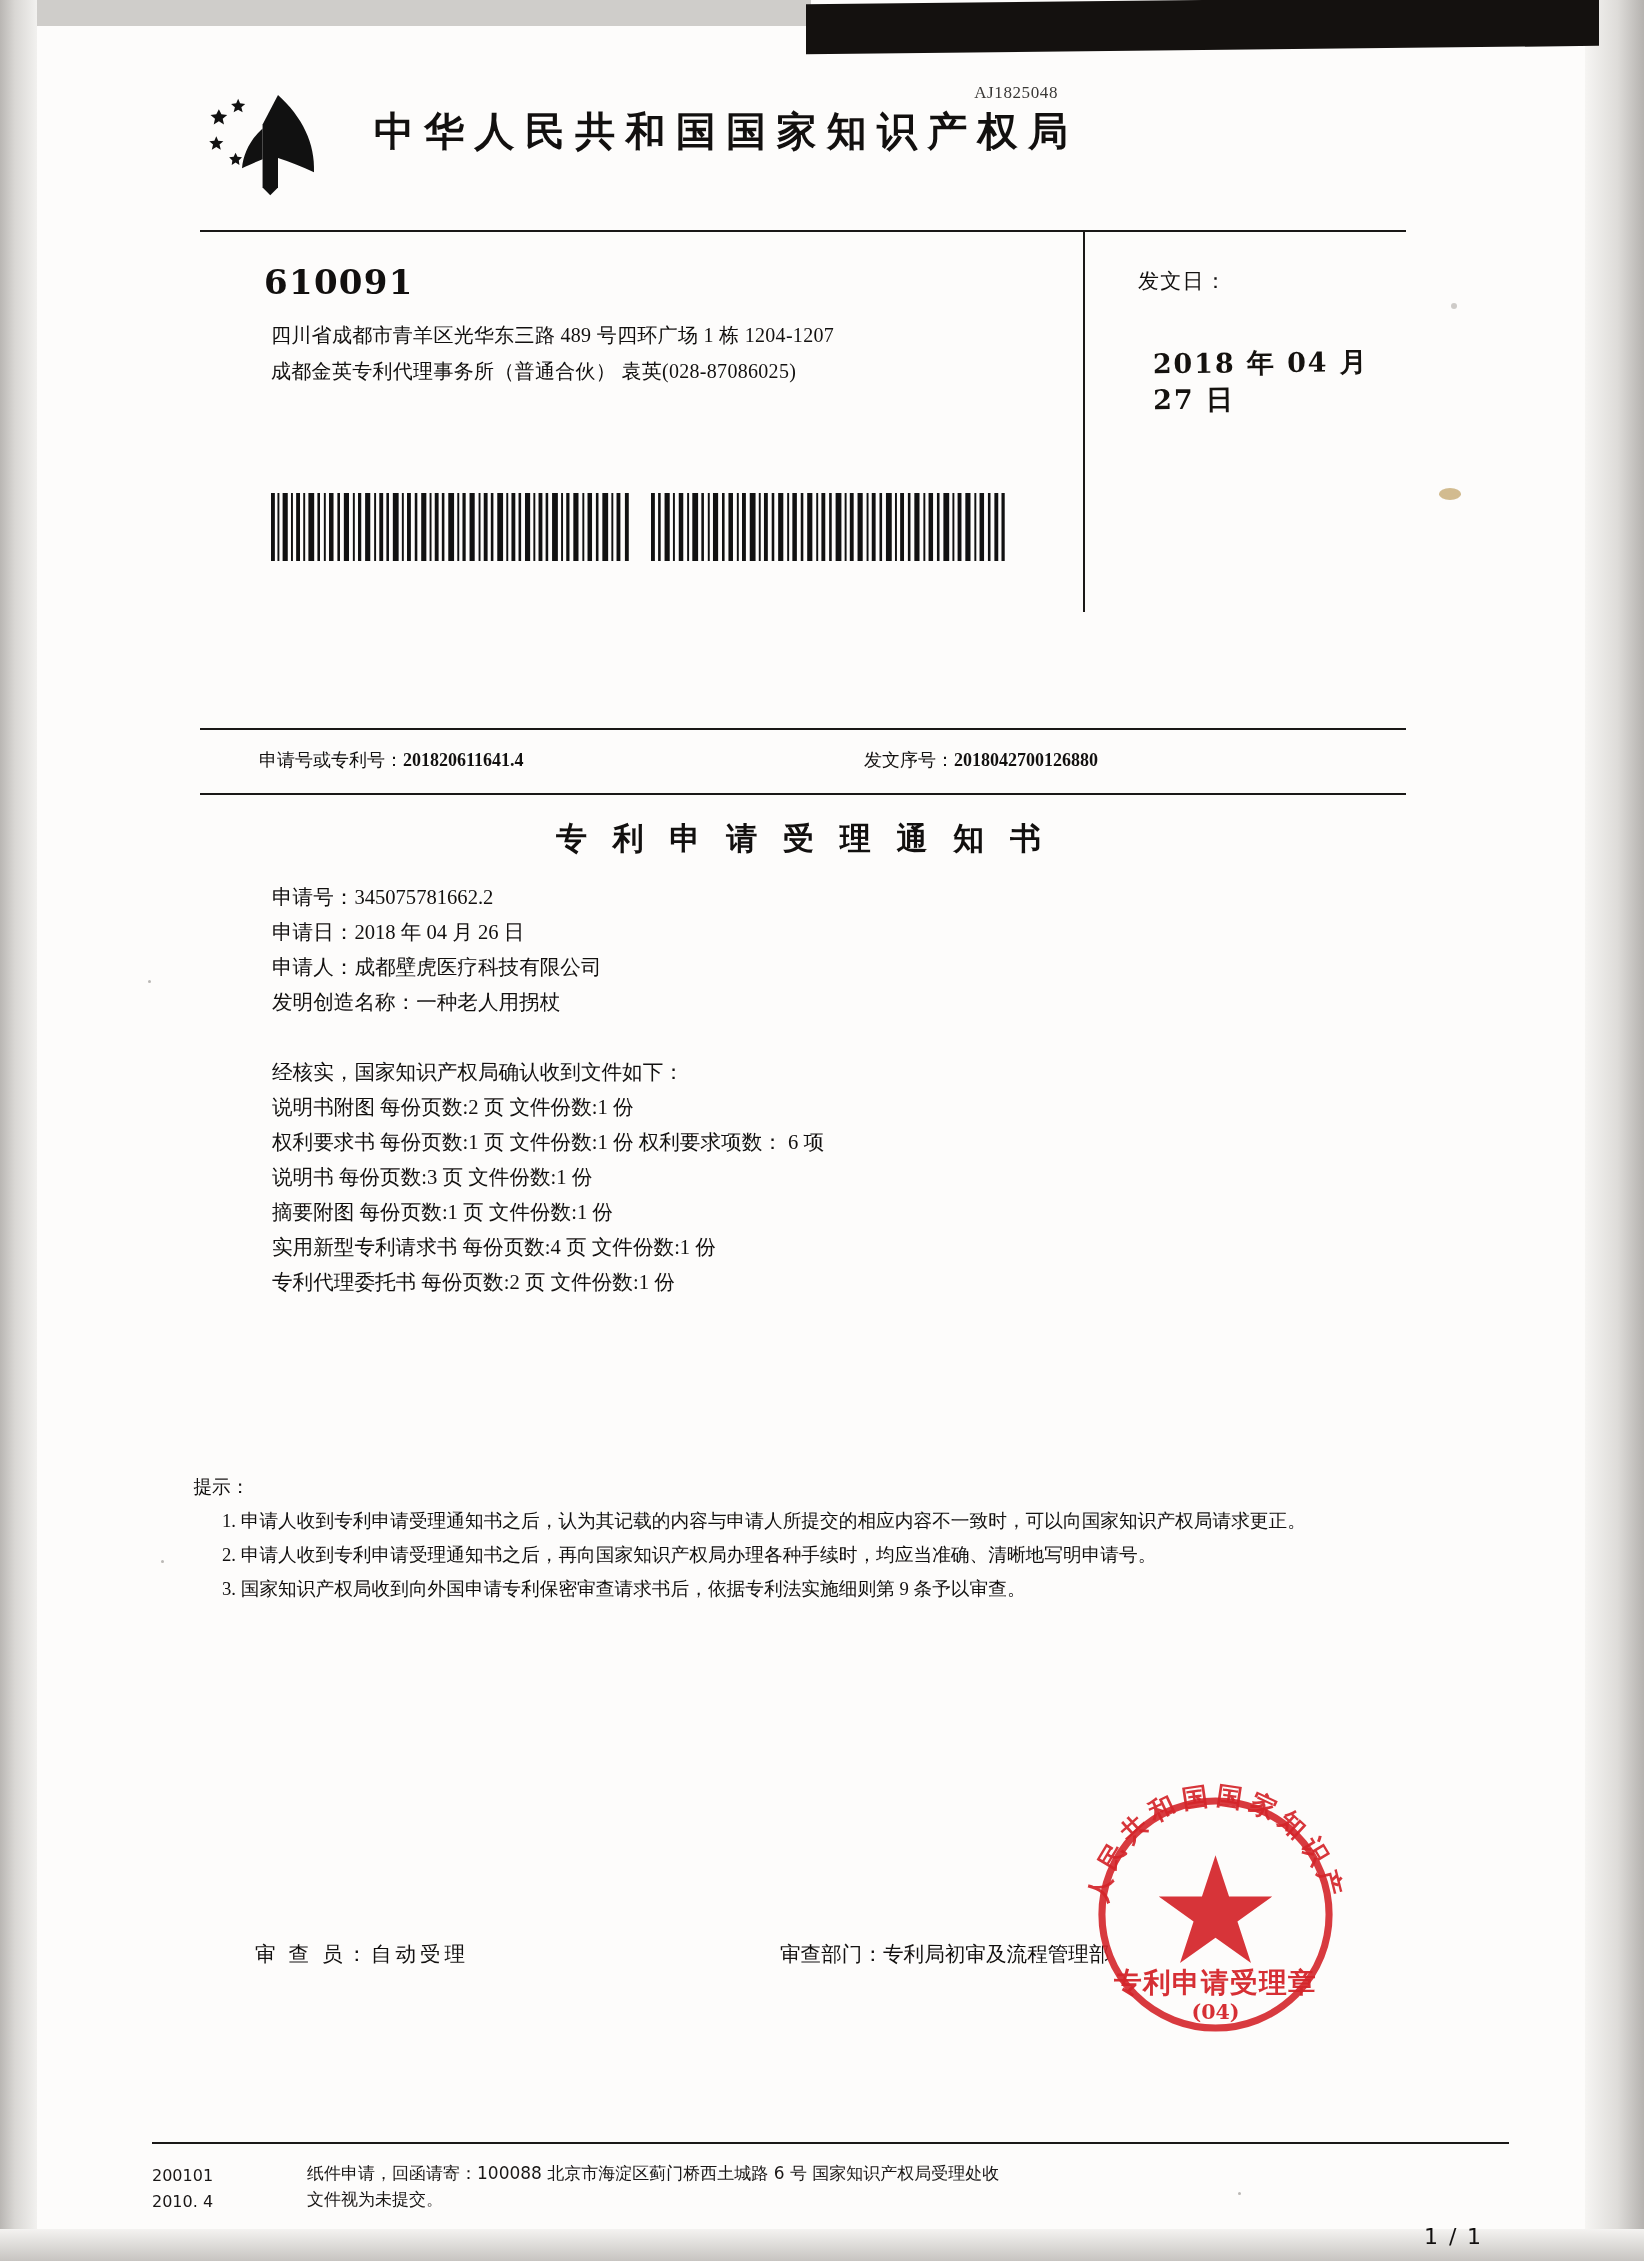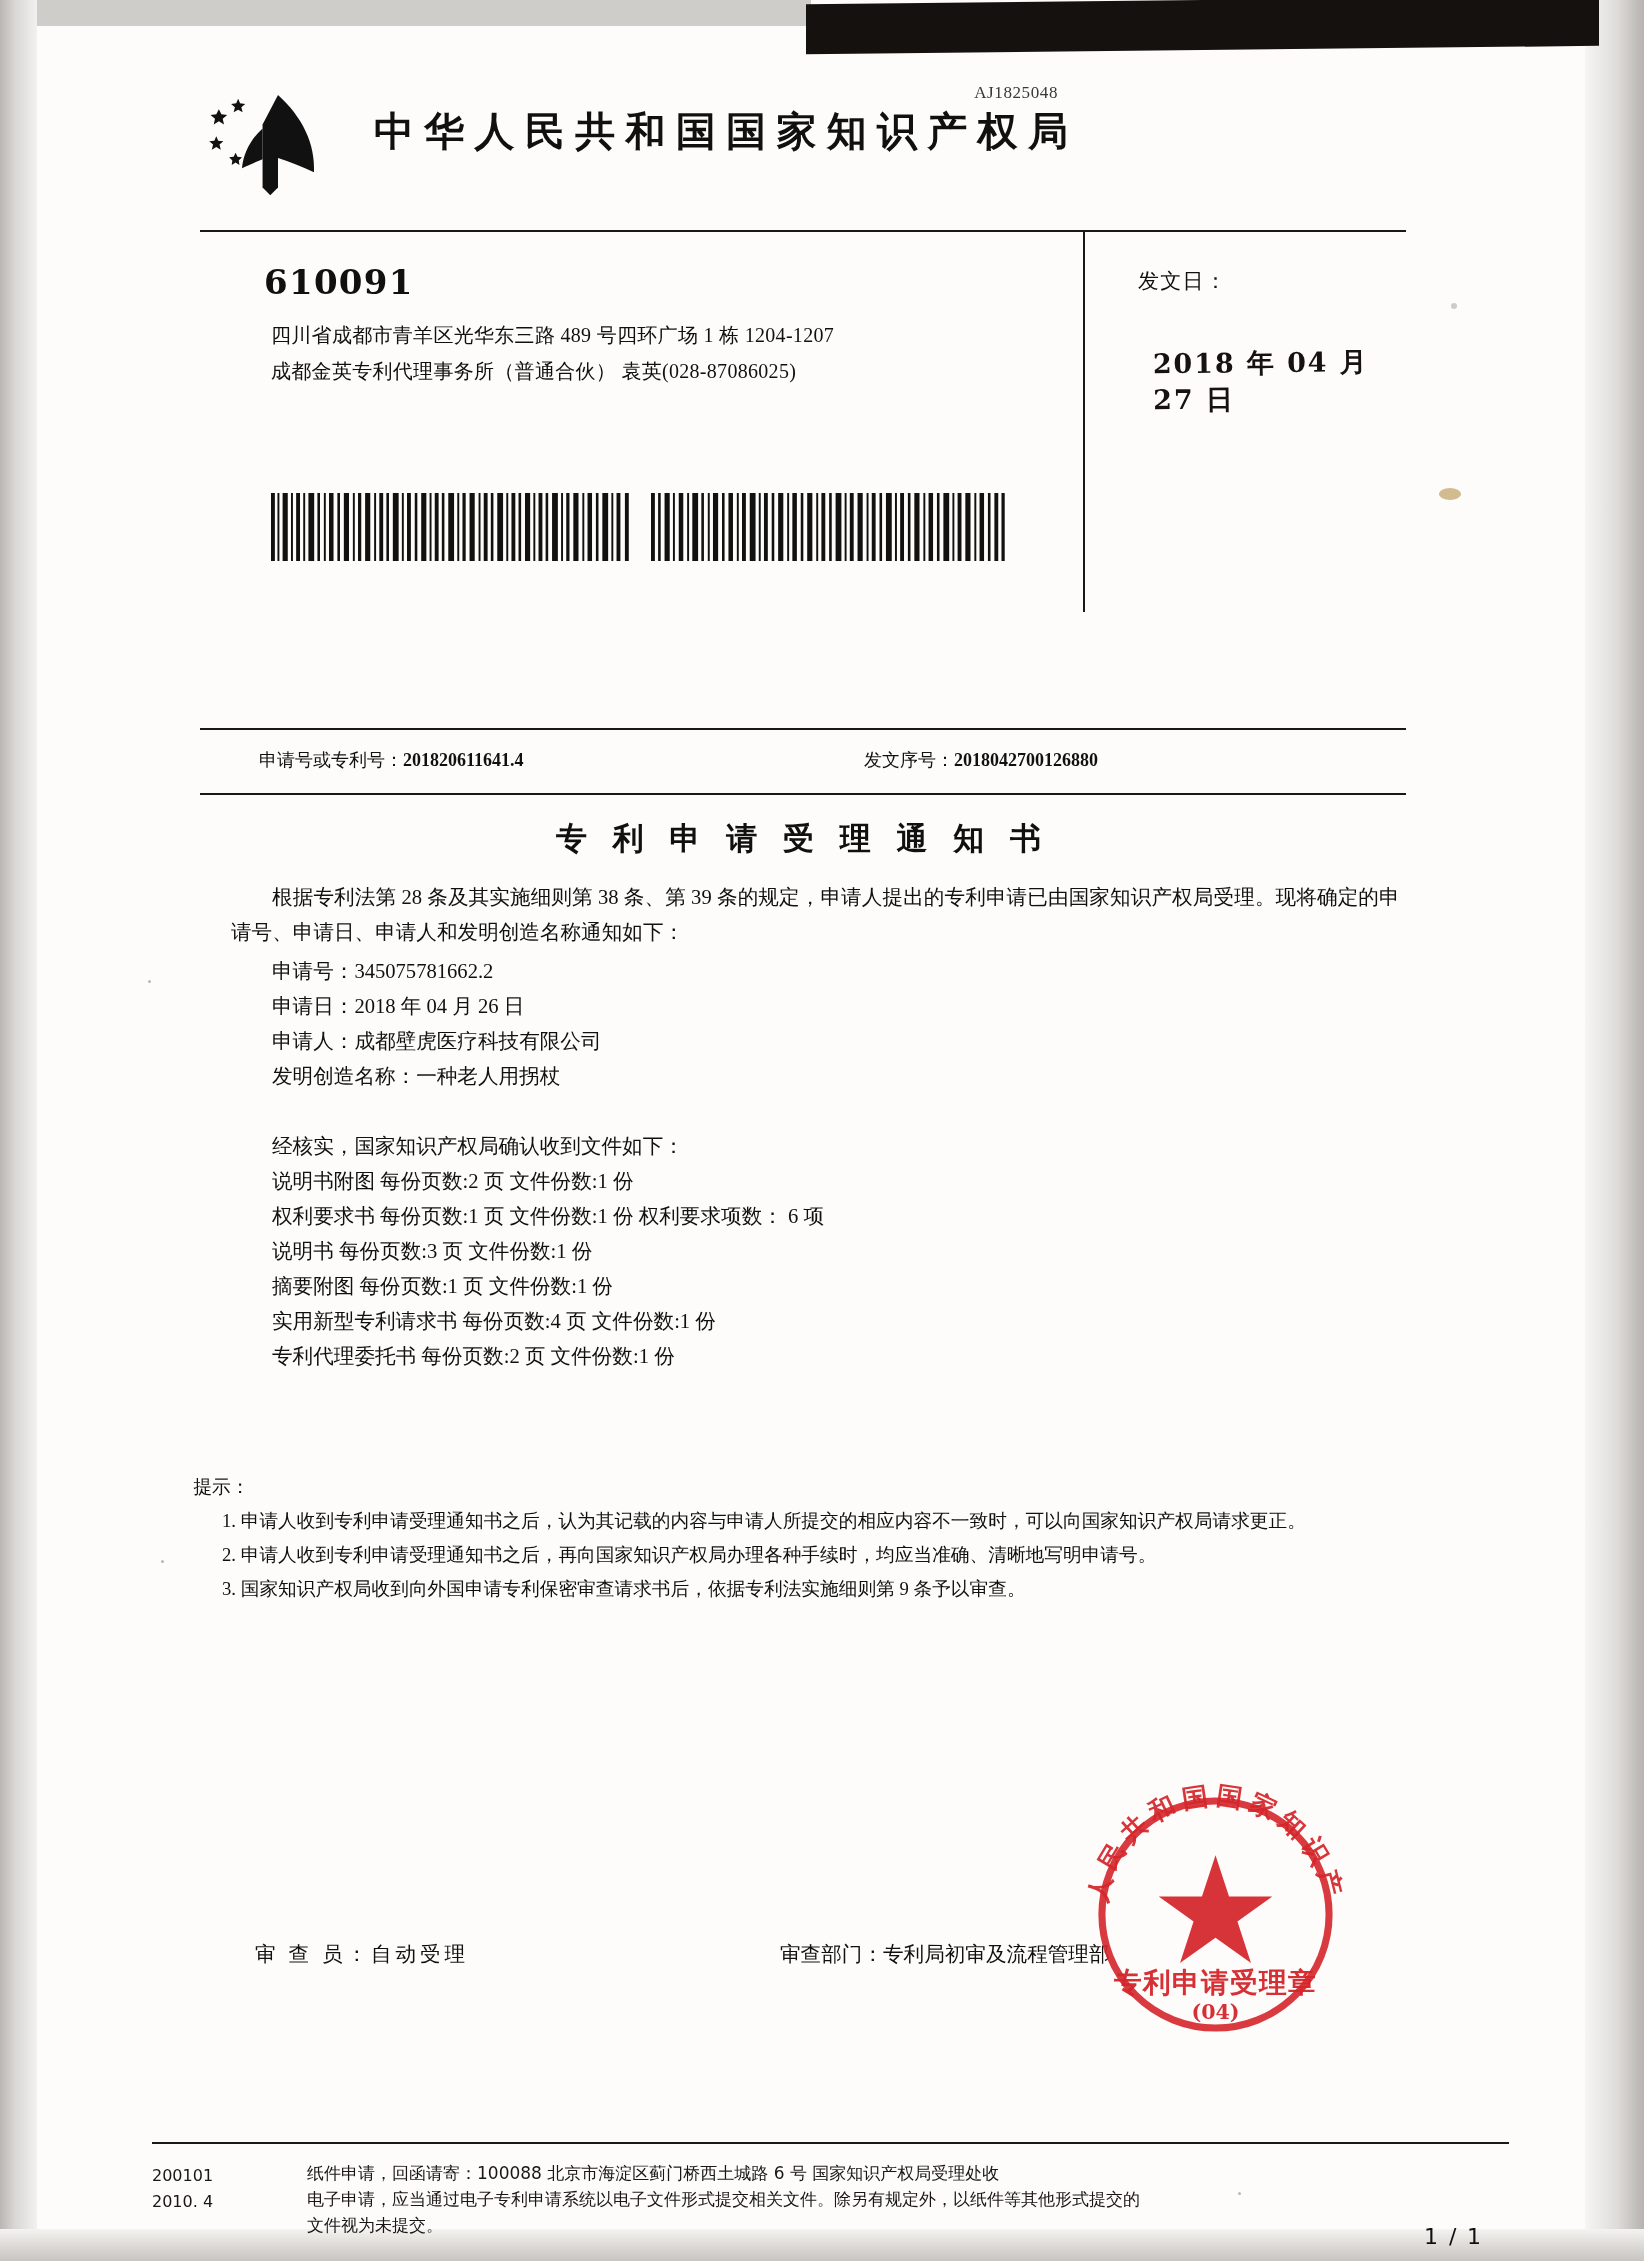--- a/index.html
+++ b/index.html
@@ -483,21 +483,20 @@
       <div class="appno-right">
         <span>发文序号：</span><span class="bold">2018042700126880</span>
       </div>
     </div>
 
     <div class="hrule hr-under-appno"></div>
 
     <div class="notice-title">专 利 申 请 受 理 通 知 书</div>
 
     <div class="body-wrap">
-      <div class="para">根据专利法第 28 条及其实施细则第 38 条、第 39 条的规定，申请人提出的专利申请已由国家知识产权局受理。现将确定的申请号、申请日、申请人和发明创造名称通知如下：</div>
 
       <div class="kv">申请号：345075781662.2</div>
       <div class="kv">申请日：2018 年 04 月 26 日</div>
       <div class="kv">申请人：成都壁虎医疗科技有限公司</div>
       <div class="kv">发明创造名称：一种老人用拐杖</div>
 
       <div class="gap-md"></div>
 
       <div class="sec-head">经核实，国家知识产权局确认收到文件如下：</div>
       <div class="doc-line">说明书附图 每份页数:2 页 文件份数:1 份</div>
@@ -543,20 +542,19 @@
   </div>
 
   <div class="footer-rule"></div>
   <div class="footer">
     <div class="foot-codes">
       <div>200101</div>
       <div>2010. 4</div>
     </div>
     <div class="foot-text">
       <div>纸件申请，回函请寄：100088 北京市海淀区蓟门桥西土城路 6 号   国家知识产权局受理处收</div>
-      <div>电子申请，应当通过电子专利申请系统以电子文件形式提交相关文件。除另有规定外，以纸件等其他形式提交的</div>
       <div>文件视为未提交。</div>
     </div>
   </div>
   <div class="pageno">1 / 1</div>
 
 </div>
 
 
 </body></html>

